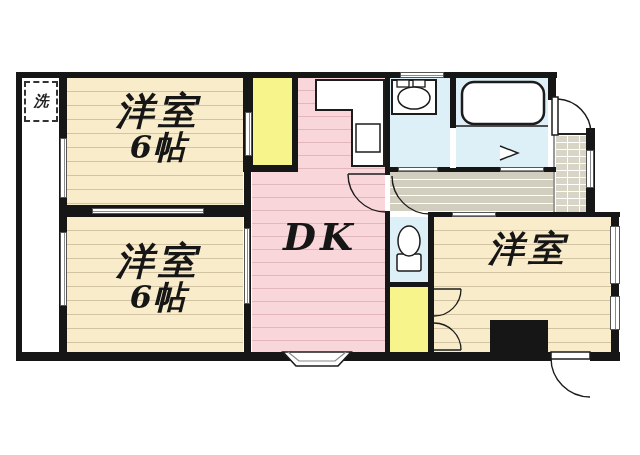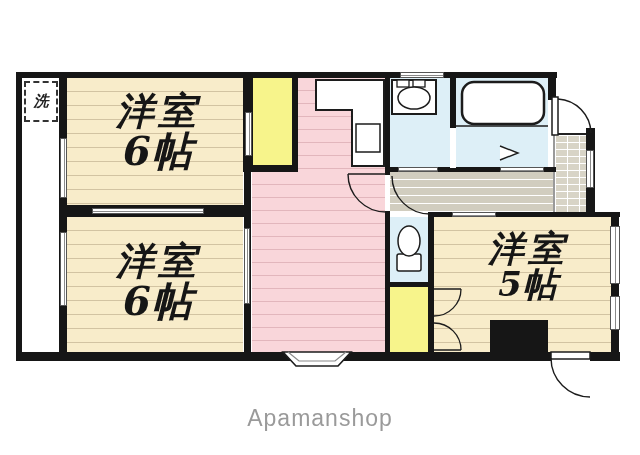--- a/index.html
+++ b/index.html
@@ -23,21 +23,21 @@
                 background-image:linear-gradient(#ffffff 1px,transparent 1px),
                                  linear-gradient(90deg,#ffffff 1px,transparent 1px);
                 background-size:100% 7px,12px 100%;
                 border-top:2px solid #222; border-left:2px solid #9a9a9a; }
   .balcony    { background:#ffffff; }
 
   .rlabel { position:absolute; display:flex; flex-direction:column; align-items:center;
             font-family:"DejaVu Serif","Liberation Serif",serif; font-style:italic; font-weight:bold;
             color:#161616; line-height:1.02; transform:translateX(-50%); white-space:nowrap; }
   .rlabel .l1 { font-size:38px; letter-spacing:4px; }
-  .rlabel .l2 { font-size:40px; letter-spacing:1px; }
+  .rlabel .l2 { font-size:32px; letter-spacing:1px; }
   .rlabel.small .l1 { font-size:36px; }
   .rlabel.small .l2 { font-size:34px; }
 
   #laundry-box { position:absolute; left:24px; top:81px; width:34px; height:41px;
                  background:#fff; border:2px dashed #333; display:flex; align-items:center; justify-content:center;
                  font-family:"DejaVu Serif","Liberation Serif",serif; font-style:italic; font-weight:bold;
                  font-size:15px; color:#222; }
 
   #watermark { position:absolute; left:0; top:405px; width:640px; text-align:center;
                font-size:23px; letter-spacing:1px; color:#9a9a9a; }
@@ -145,21 +145,20 @@
 
   <div class="rlabel" style="left:158px; top:92px;">
     <span class="l1">洋室</span>
     <span class="l2">6帖</span>
   </div>
   <div class="rlabel" style="left:158px; top:242px;">
     <span class="l1">洋室</span>
     <span class="l2">6帖</span>
   </div>
   <div class="rlabel" style="left:320px; top:218px;">
+    <span class="l1">DK</span>
   </div>
   <div class="rlabel small" style="left:528px; top:230px;">
     <span class="l1">洋室</span>
-    <span class="l2">5帖</span>
   </div>
 
-  <div id="watermark">Apamanshop</div>
 
 </div>
 
 </body></html>

